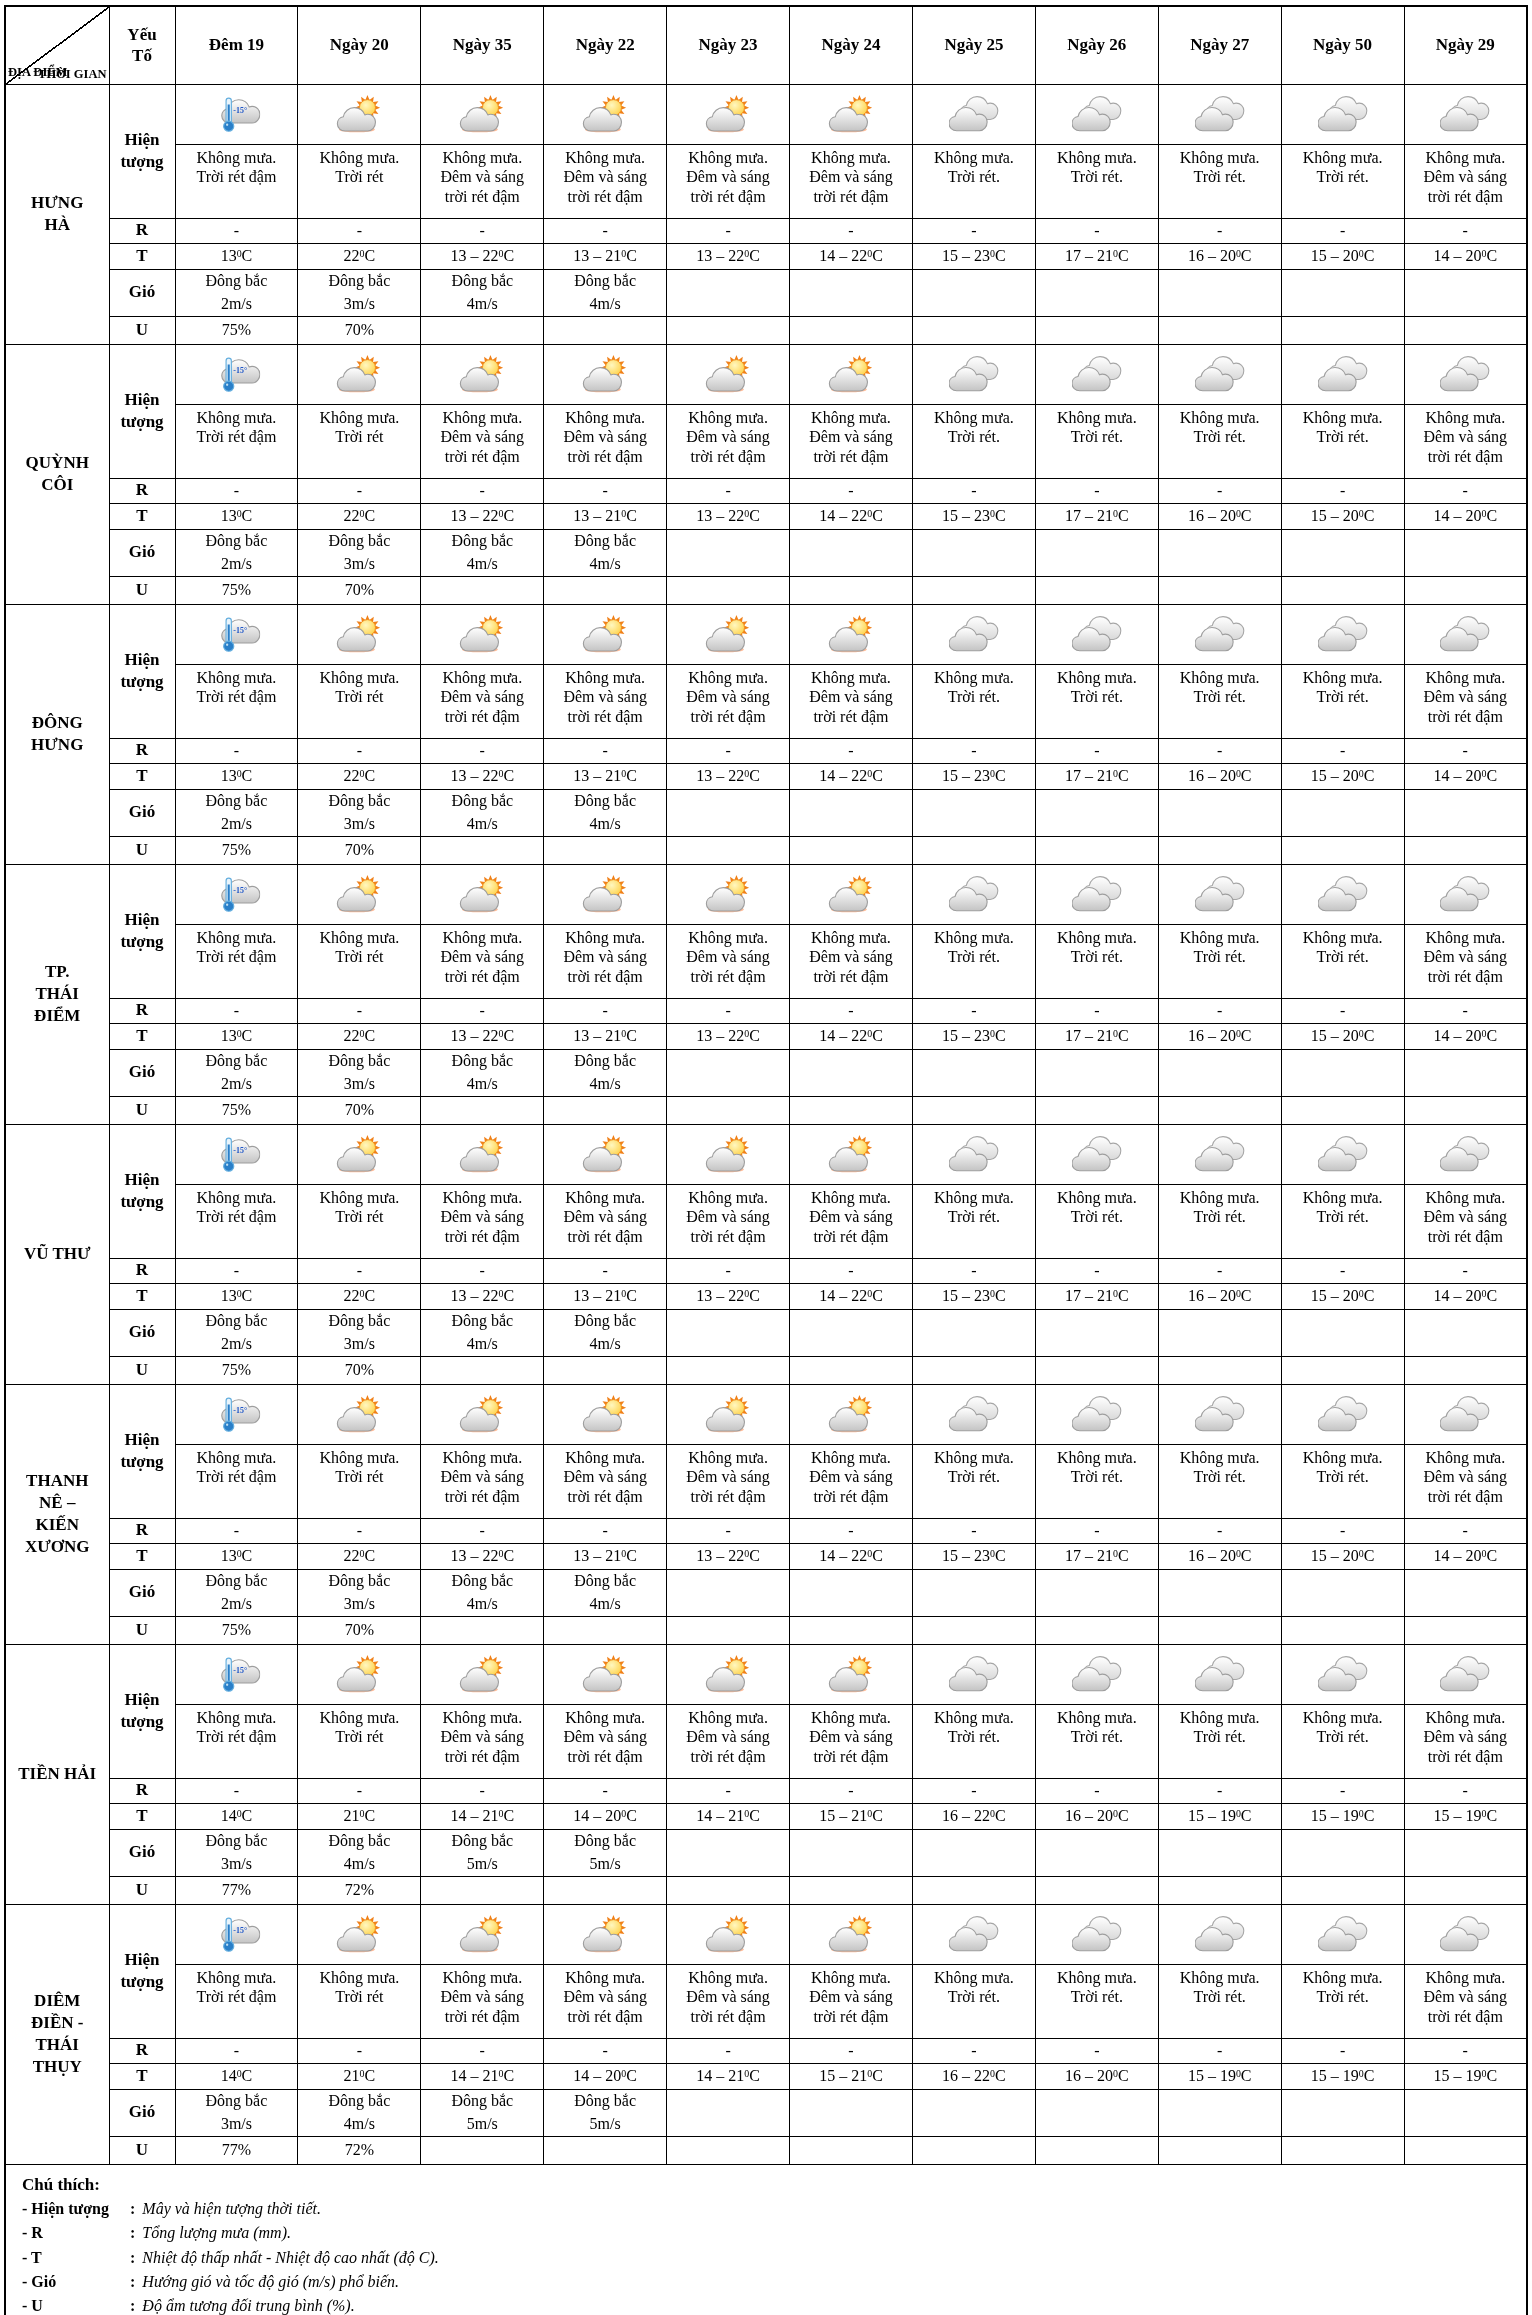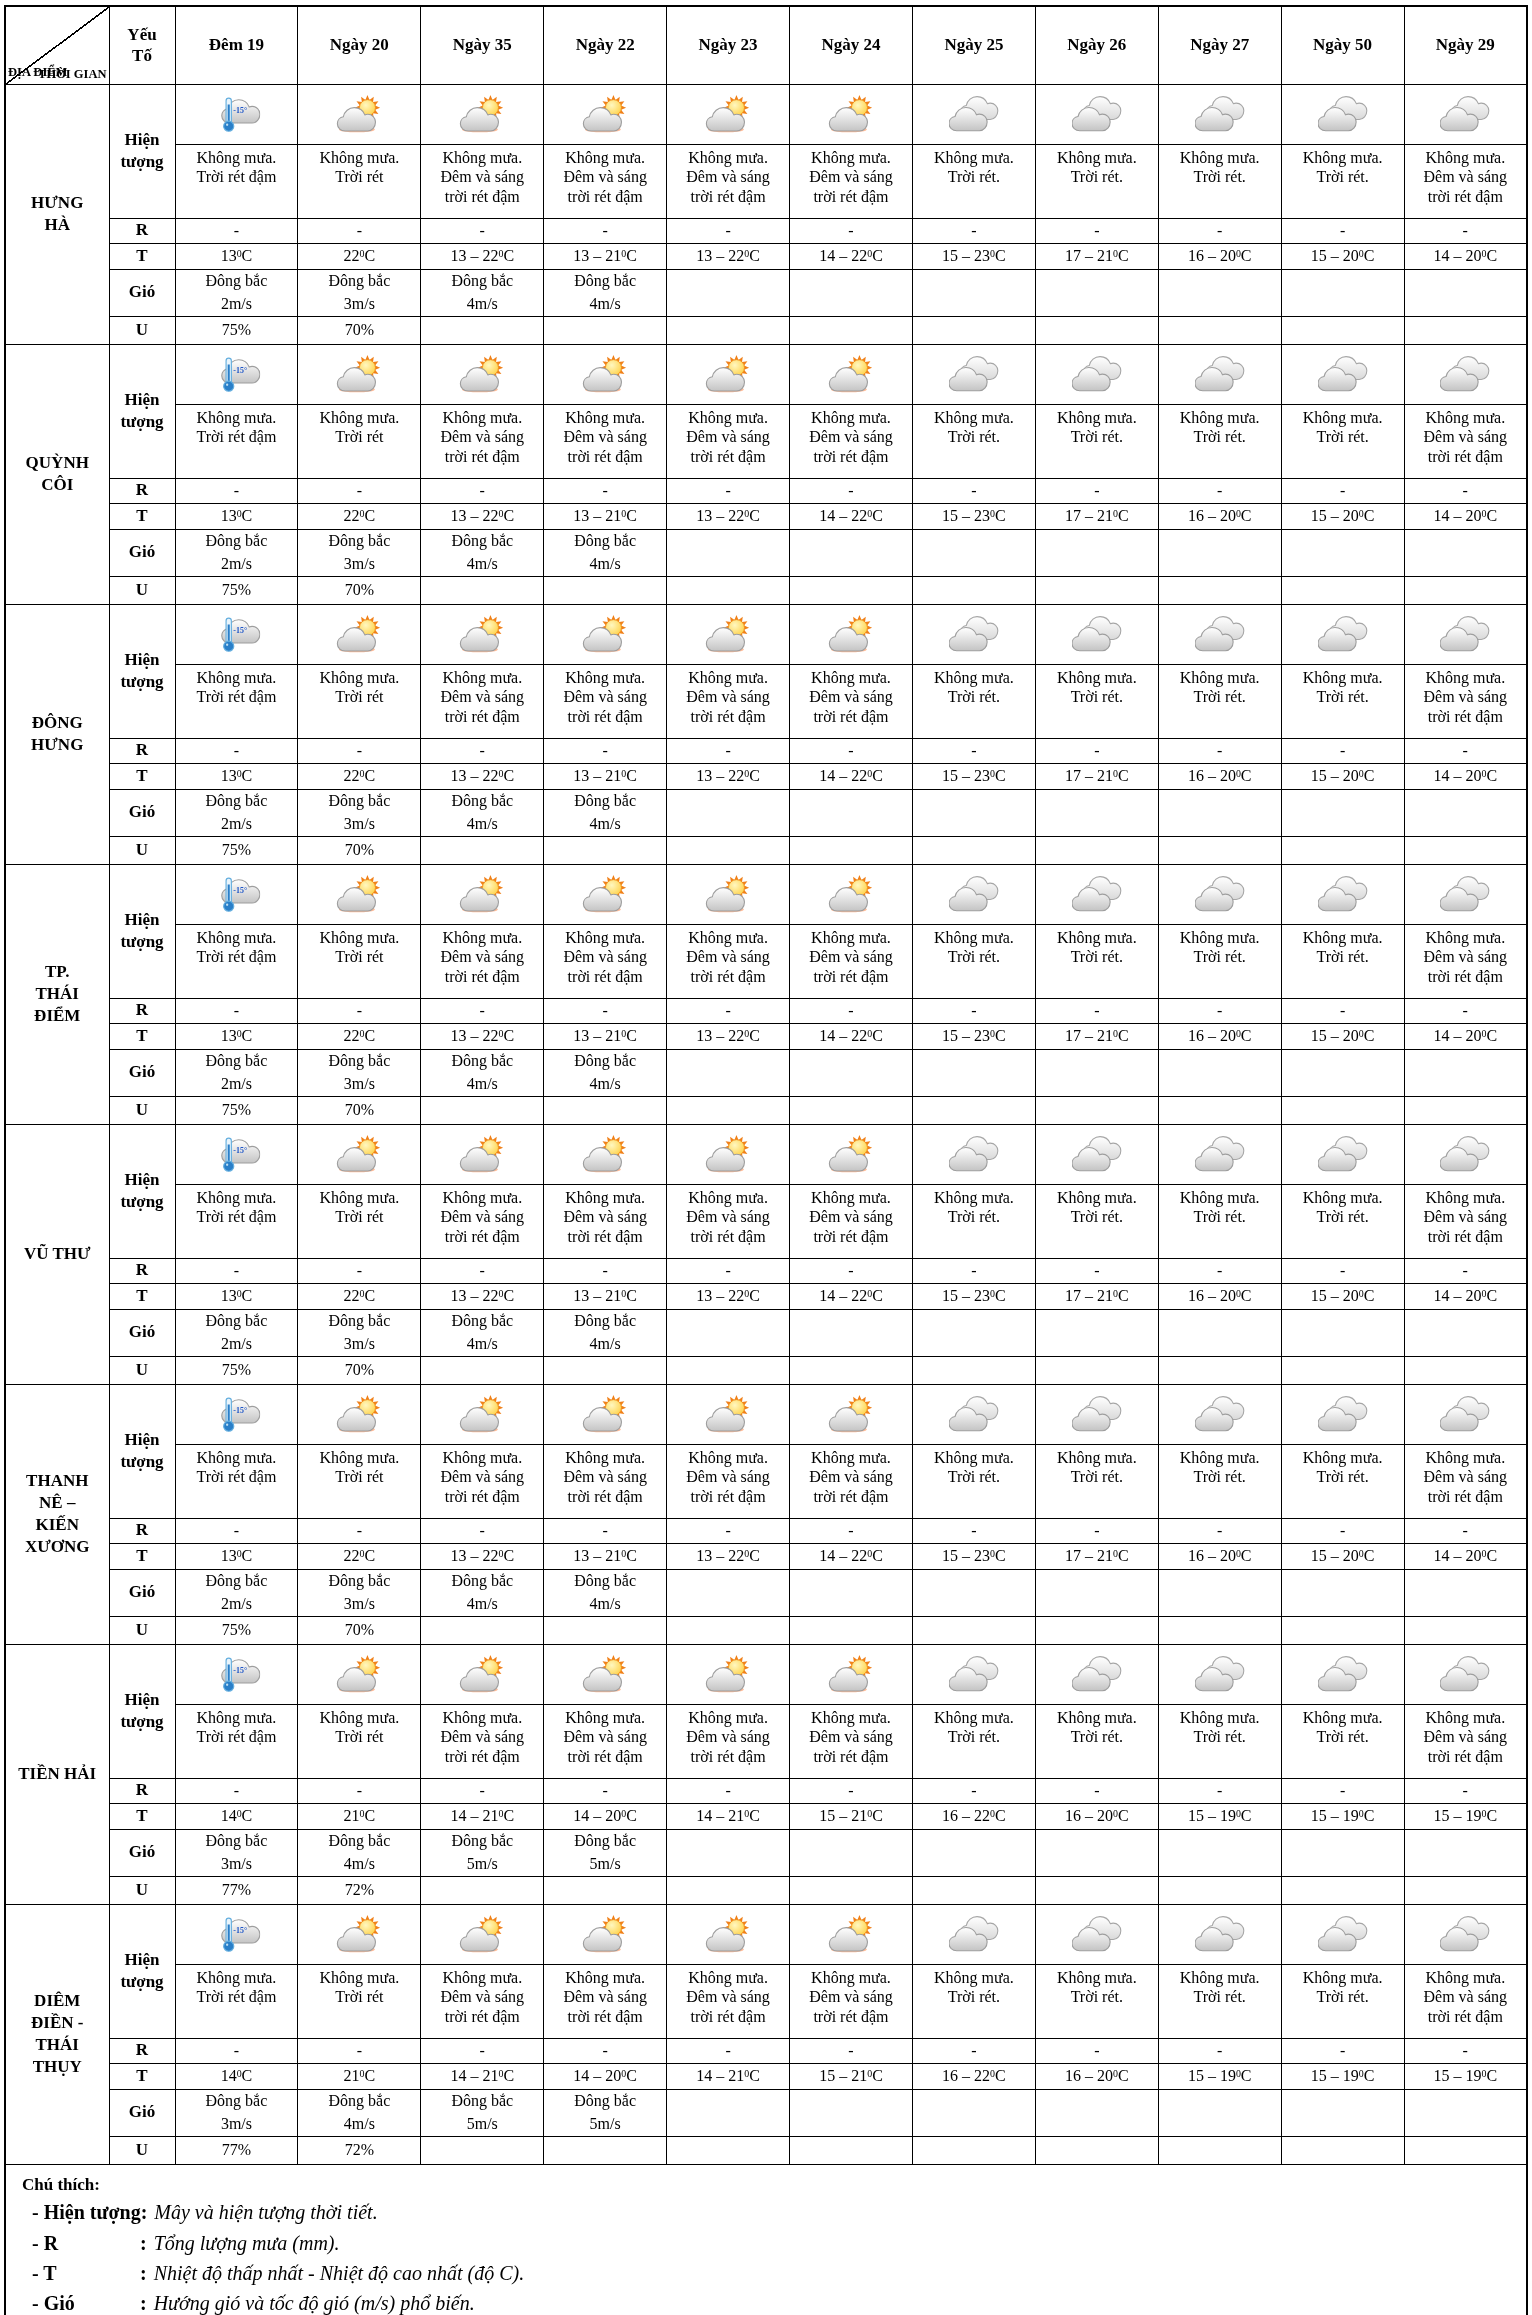--- a/index.html
+++ b/index.html
@@ -36,21 +36,21 @@
   tr.row-t    { height:26px; }
   tr.row-wind { height:47px;padding-left:36px; }
   tr.row-u    { height:28px; }
   td { font-size:16px; }
   .text-cell { line-height:1.22; }
   .wind-cell { line-height:1.38; }
   sup.deg { font-size:0.62em; vertical-align:0.42em; line-height:0; }
   svg.wicon { display:inline-block; vertical-align:middle; }
   .legend-cell { text-align:left; padding:8px 10px 8px 16px; }
   .legend-title { font-weight:bold; font-size:17px; line-height:1.45; }
-  .legend-item { display:flex; line-height:1.52; margin-left:10px; font-size:20px; }
+  .legend-item { display:flex; line-height:1.52; font-size:16px; }
   .legend-label { font-weight:bold; flex:0 0 108px; white-space:nowrap; }
   .legend-colon { font-weight:bold; margin-right:7px; }
   .legend-desc  { font-style:italic; }
 </style>
 </head>
 <body>
 
 <svg width="0" height="0" style="position:absolute" aria-hidden="true">
   <defs>
     <linearGradient id="gradCloud" x1="0" y1="0" x2="0" y2="1">

